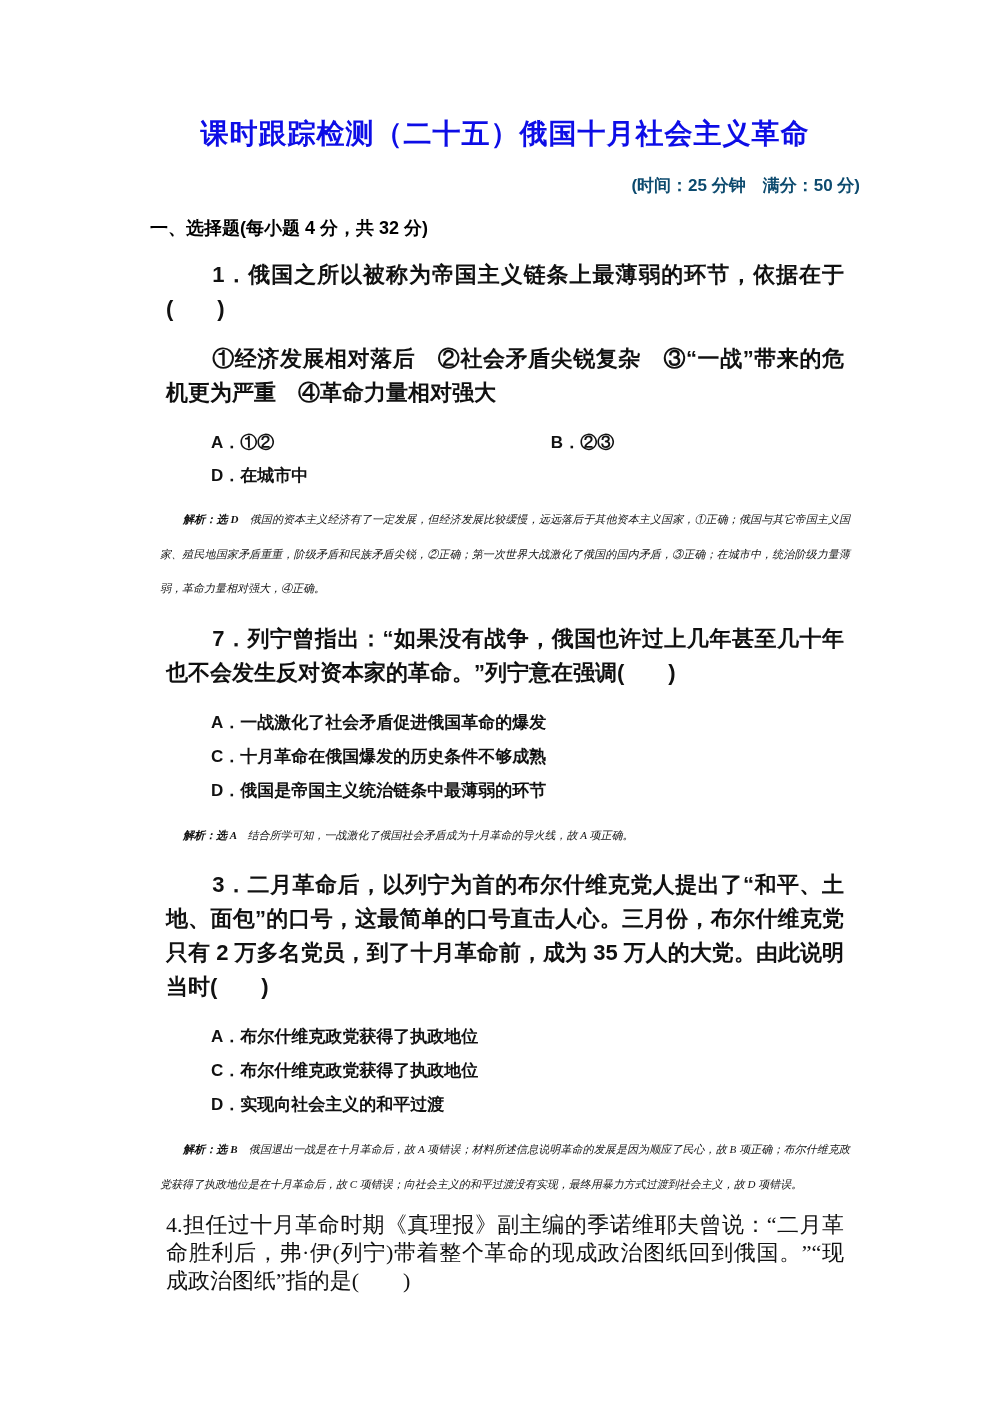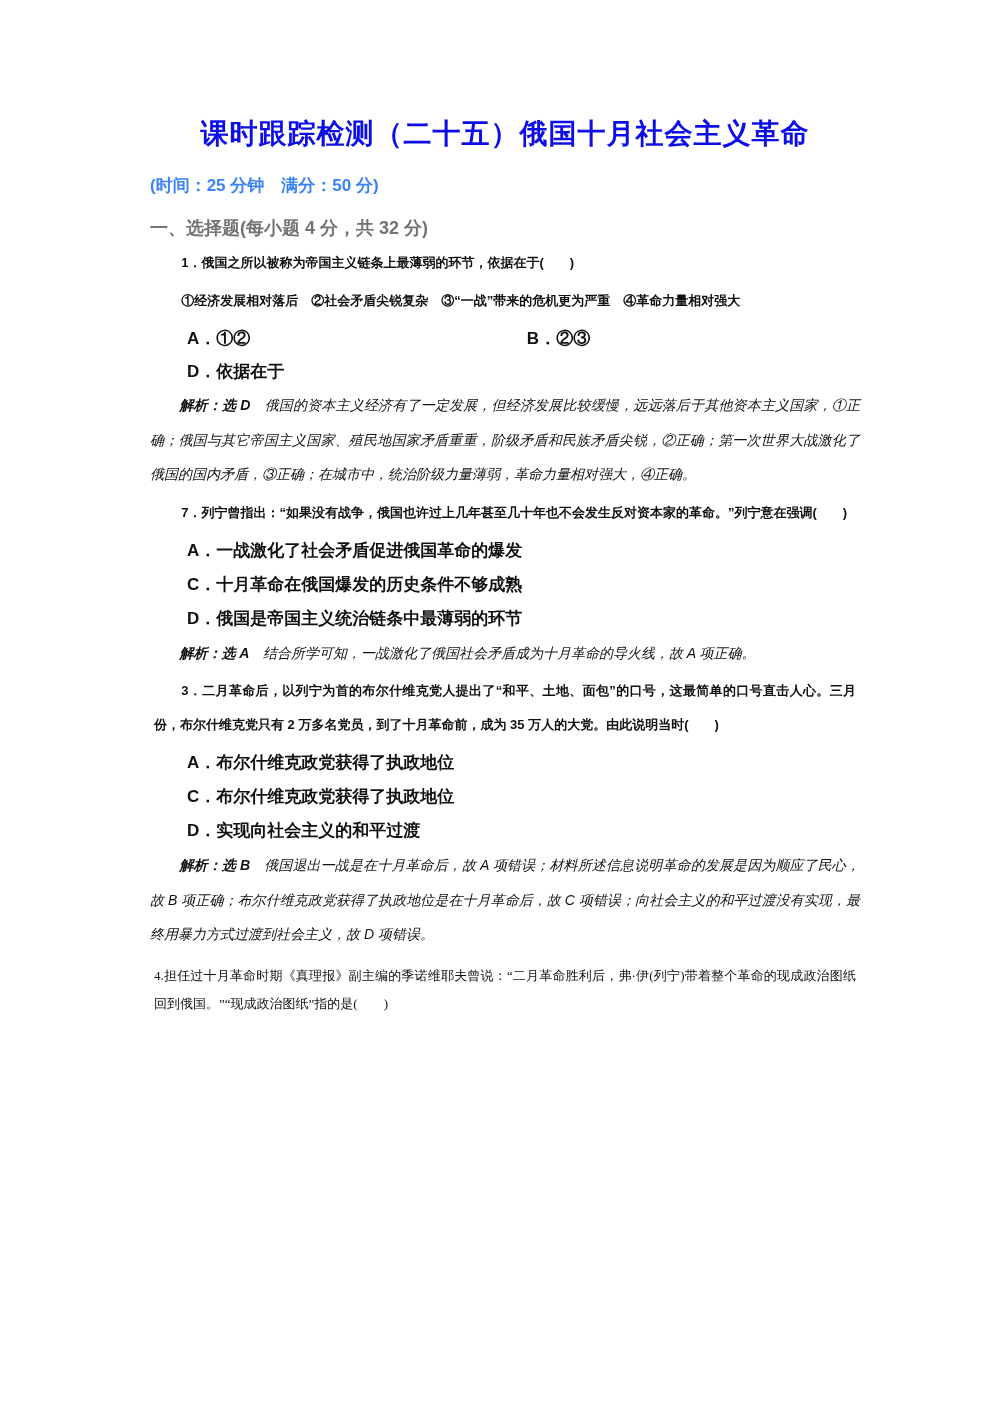--- a/index.html
+++ b/index.html
@@ -26,65 +26,65 @@
     text-align: center;
     font-size: 28px;
     line-height: 44px;
     font-weight: 700;
     color: #0d0de6;
     letter-spacing: 1px;
     font-family: "Liberation Sans", sans-serif;
   }
   .subtitle {
     margin: 18px 0 0 0;
-    text-align: left;
+    text-align: right;
     font-size: 17px;
     line-height: 24px;
     font-weight: 700;
-    color: #3b82f6;
+    color: #0c4a6e;
   }
   .section-heading {
     margin: 16px 0 0 0;
     font-size: 18px;
     line-height: 28px;
     font-weight: 700;
-    color: #737373;
+    color: #000000;
   }
   .question { margin: 0; }
   p.stem {
-    margin: 4px;
-    font-size: 13px;
+    margin: 16px;
+    font-size: 22px;
     line-height: 34px;
     font-weight: 700;
     text-align: justify;
     text-indent: 2.1em;
   }
   .opts-grid {
     display: grid;
     grid-template-columns: 50.5% 49.5%;
     padding-left: 37px;
     font-size: 17px;
     font-weight: 700;
     line-height: 33px;
   }
   .opts-list {
     padding-left: 37px;
     font-size: 17px;
     font-weight: 700;
     line-height: 34px;
   }
-  .opt { display: block; }
+  .opt { display: block; margin-left: 24px; }
   .opts-grid .opt { display: inline-block; }
   p.analysis {
-    margin: 0;
-    font-size: 14px;
+    margin: 10px;
+    font-size: 11px;
     line-height: 34.5px;
     text-align: justify;
     text-indent: 2.1em;
-    font-family: Liberation Sans, sans-serif;
+    font-family: Liberation Serif, serif;
   }
   .ana-label {
     font-weight: 700;
     font-style: italic;
   }
   .ana-body {
     font-style: italic;
     font-weight: 400;
   }
   .question-plain p.stem {
@@ -105,21 +105,21 @@
   <p class="subtitle">(时间：25 分钟　满分：50 分)</p>
 
   <p class="section-heading">一、选择题(每小题 4 分，共 32 分)</p>
 
   <section class="question">
     <p class="stem">1．俄国之所以被称为帝国主义链条上最薄弱的环节，依据在于(　　)</p>
     <p class="stem">①经济发展相对落后　②社会矛盾尖锐复杂　③“一战”带来的危机更为严重　④革命力量相对强大</p>
     <div class="opts-grid">
       <span class="opt">A．①②</span>
       <span class="opt">B．②③</span>
-      <span class="opt">D．依据在于</span>
+      <span class="opt">D．在城市中</span>
     </div>
     <p class="analysis"><span class="ana-label">解析：选 D　</span><span class="ana-body">俄国的资本主义经济有了一定发展，但经济发展比较缓慢，远远落后于其他资本主义国家，①正确；俄国与其它帝国主义国家、殖民地国家矛盾重重，阶级矛盾和民族矛盾尖锐，②正确；第一次世界大战激化了俄国的国内矛盾，③正确；在城市中，统治阶级力量薄弱，革命力量相对强大，④正确。</span></p>
   </section>
 
   <section class="question">
     <p class="stem">7．列宁曾指出：“如果没有战争，俄国也许过上几年甚至几十年也不会发生反对资本家的革命。”列宁意在强调(　　)</p>
     <div class="opts-list">
       <span class="opt">A．一战激化了社会矛盾促进俄国革命的爆发</span>
       <span class="opt">C．十月革命在俄国爆发的历史条件不够成熟</span>
       <span class="opt">D．俄国是帝国主义统治链条中最薄弱的环节</span>

